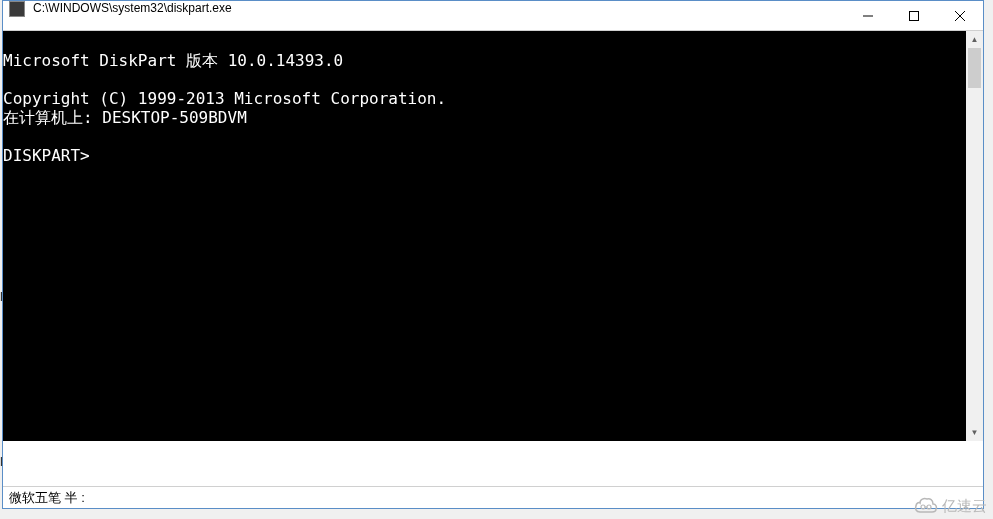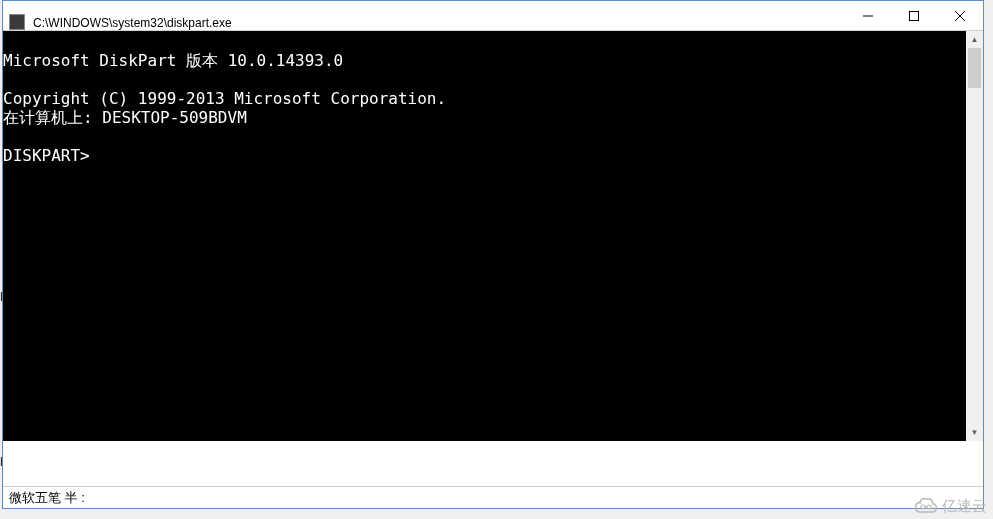--- a/index.html
+++ b/index.html
@@ -24,21 +24,21 @@
       background: #fff;
       border: 1px solid #5a8ec7;
       display: flex;
       flex-direction: column;
     }
     .titlebar {
       height: 30px;
       background: #ffffff;
       border-bottom: 1px solid #d0d0d0;
       display: flex;
-      align-items: flex-end;
+      align-items: flex-start;
       padding-left: 6px;
     }
     .app-icon {
       width: 16px;
       height: 16px;
       margin-right: 8px;
       background: #3a3a3a;
       border: 1px solid #888;
       display: inline-block;
     }

